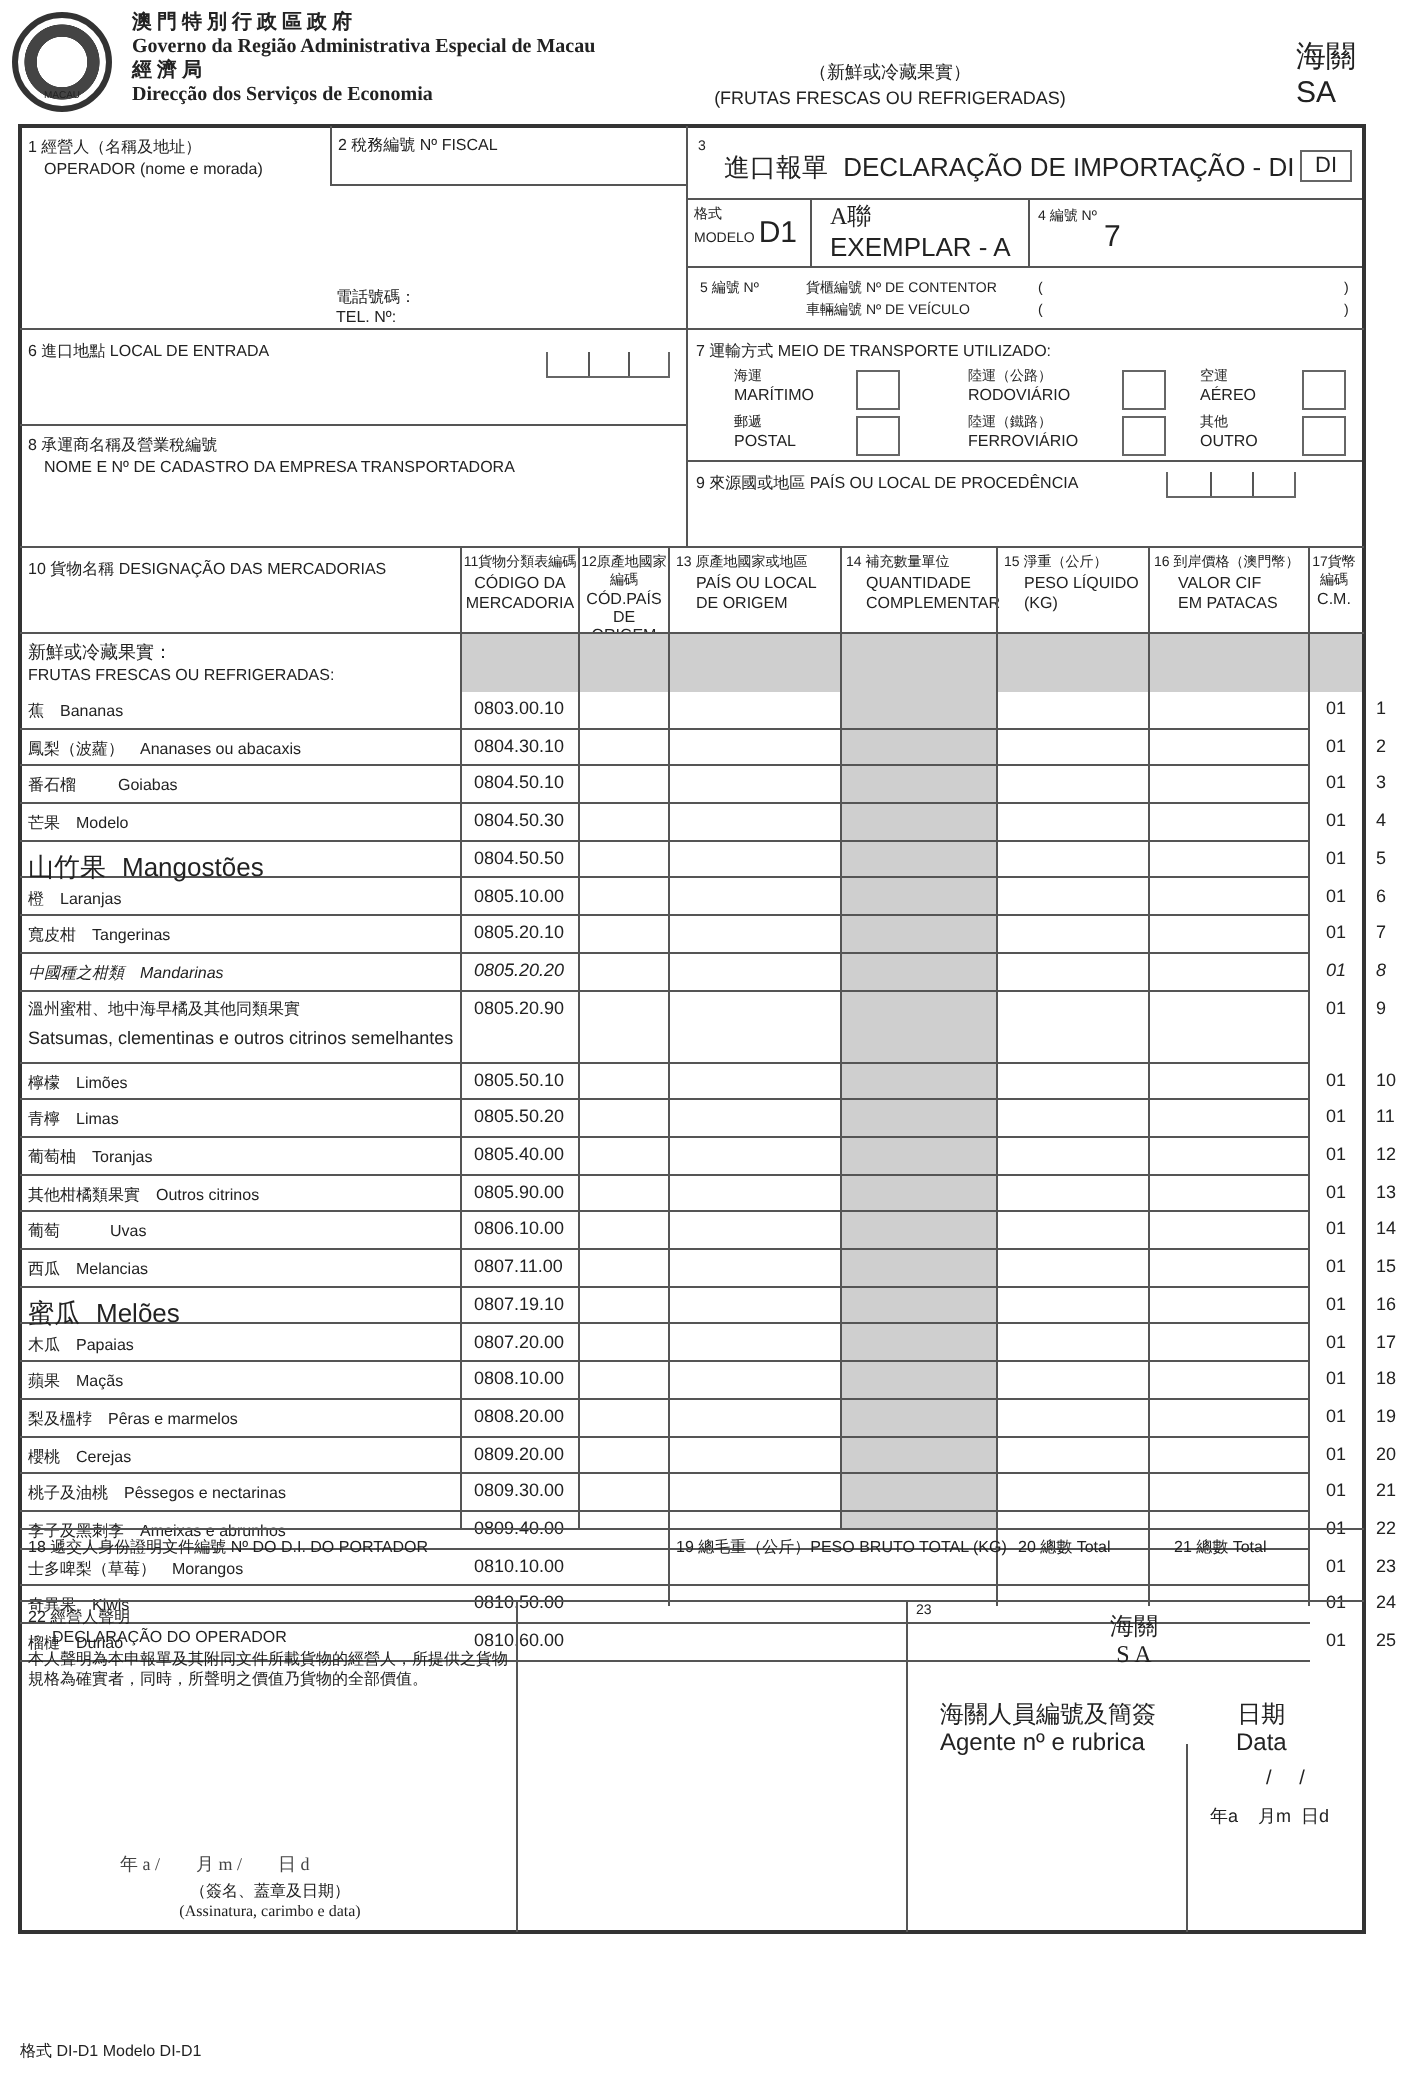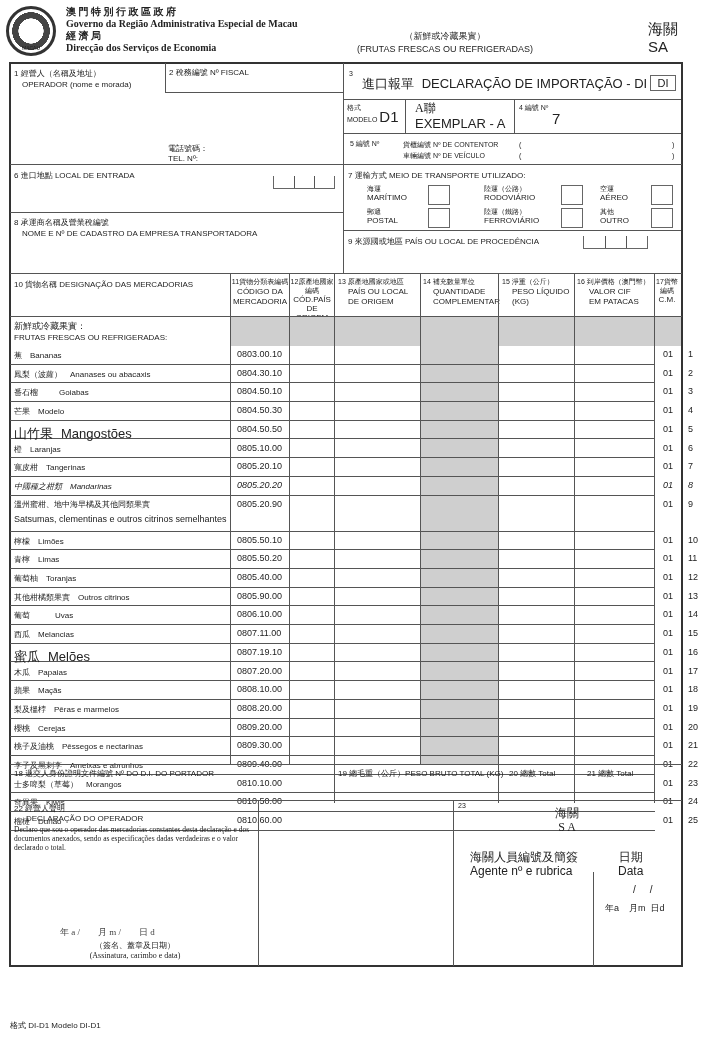--- a/index.html
+++ b/index.html
@@ -497,21 +497,21 @@
 <div class="abs" style="left:576px;top:778px;width:76px;height:24px;"></div>
 <div class="ln h" style="left:10px;top:800px;width:672px;"></div>
 
 <div class="ln v" style="left:258px;top:800px;height:166px;"></div>
 <div class="ln v" style="left:453px;top:800px;height:166px;"></div>
 <div class="abs sm" style="left:14px;top:804px;line-height:10px;">
   <div>22 經營人聲明</div>
   <div style="padding-left:12px;">DECLARAÇÃO DO OPERADOR</div>
 </div>
 <div class="abs serif" style="left:14px;top:825px;width:242px;font-size:8px;line-height:10px;">
-  <div style="font-size:7.5px;line-height:9px;">Declaro que sou o operador das mercadorias constantes desta declaração e dos documentos anexados, sendo as especificações dadas verdadeiras e o valor declarado o total.</div>
+  <div>本人聲明為本申報單及其附同文件所載貨物的經營人，所提供之貨物規格為確實者，同時，所聲明之價值乃貨物的全部價值。</div>
 </div>
 <div class="abs serif" style="left:60px;top:926px;font-size:9px;color:#444;white-space:pre;">年 a /        月 m /        日 d</div>
 <div class="abs serif" style="left:60px;top:941px;width:150px;text-align:center;font-size:8px;line-height:10px;">
   <div>（簽名、蓋章及日期）</div>
   <div>(Assinatura, carimbo e data)</div>
 </div>
 <div class="abs" style="left:260px;top:802px;width:192px;height:162px;"></div>
 
 <div class="abs tiny" style="left:458px;top:802px;">23</div>
 <div class="abs serif" style="left:555px;top:806px;font-size:12px;line-height:14px;text-align:center;">

